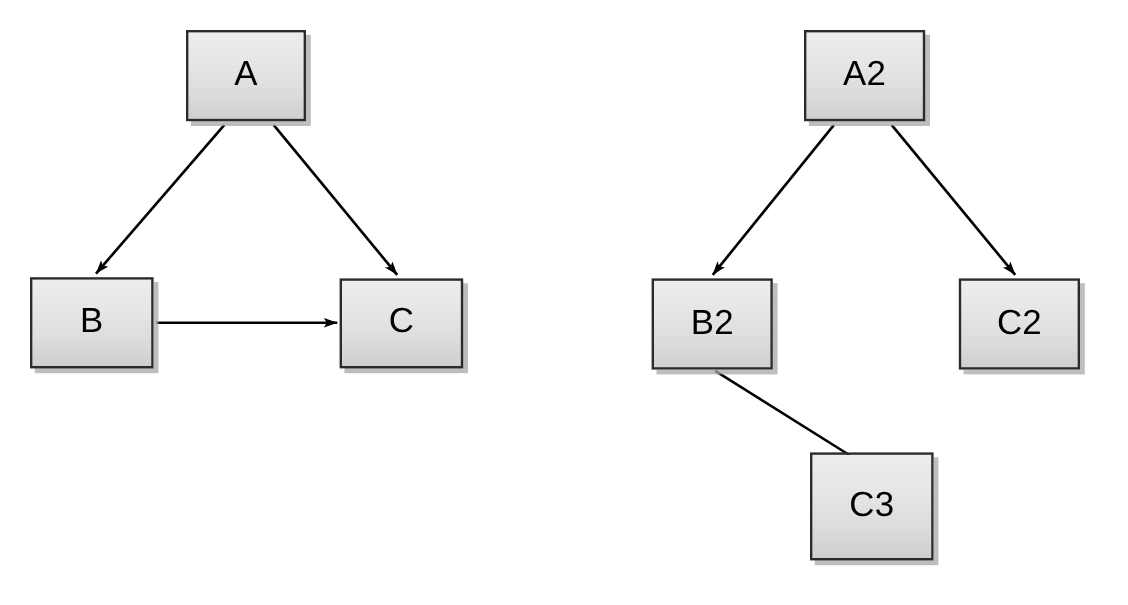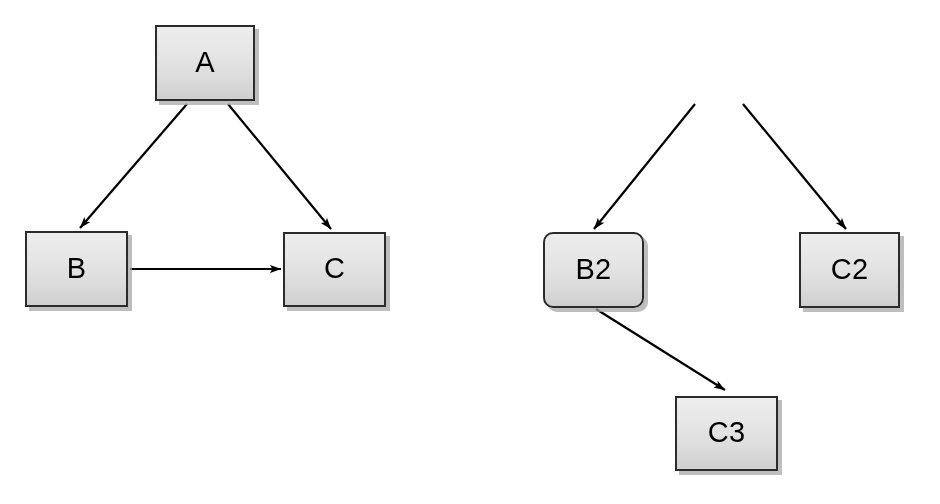--- a/index.html
+++ b/index.html
@@ -70,23 +70,26 @@
 
   <div class="node" style="left: 155px; top: 25px; width: 100px; height: 76px;">
     <span class="node-label">A</span>
   </div>
   <div class="node" style="left: 25px; top: 231px; width: 103px; height: 76px;">
     <span class="node-label">B</span>
   </div>
   <div class="node" style="left: 283px; top: 232px; width: 103px; height: 75px;">
     <span class="node-label">C</span>
   </div>
-  <div class="node" style="left: 543px; top: 232px; width: 101px; height: 76px; border-radius: 10px;">
+  <div class="node" style="left: 670px; top: 25px; width: 101px; height: 76px;">
+    <span class="node-label">A2</span>
+  </div>
+  <div class="node" style="left: 543px; top: 232px; width: 101px; height: 76px;">
     <span class="node-label">B2</span>
   </div>
   <div class="node" style="left: 799px; top: 232px; width: 101px; height: 76px; justify-content: center;">
     <span class="node-label">C2</span>
   </div>
-  <div class="node" style="left: 675px; top: 396px; width: 103px; height: 75px; text-align: center;">
+  <div class="node" style="left: 675px; top: 377px; width: 103px; height: 90px; text-align: center;">
     <span class="node-label">C3</span>
   </div>
 
 </div>
 
 </body></html>

